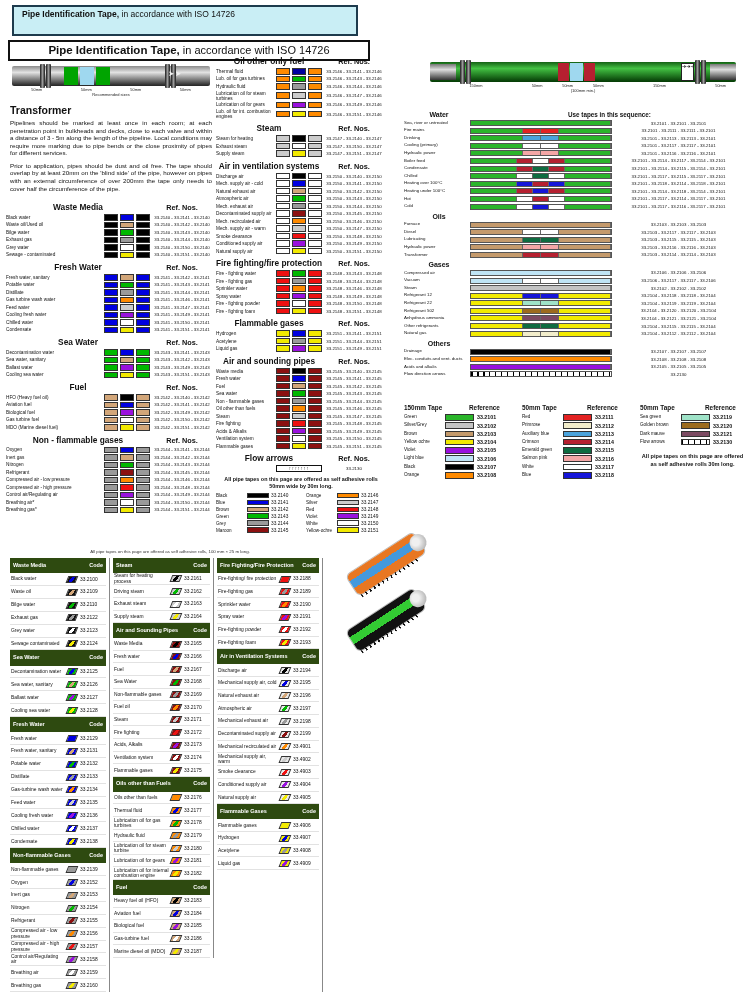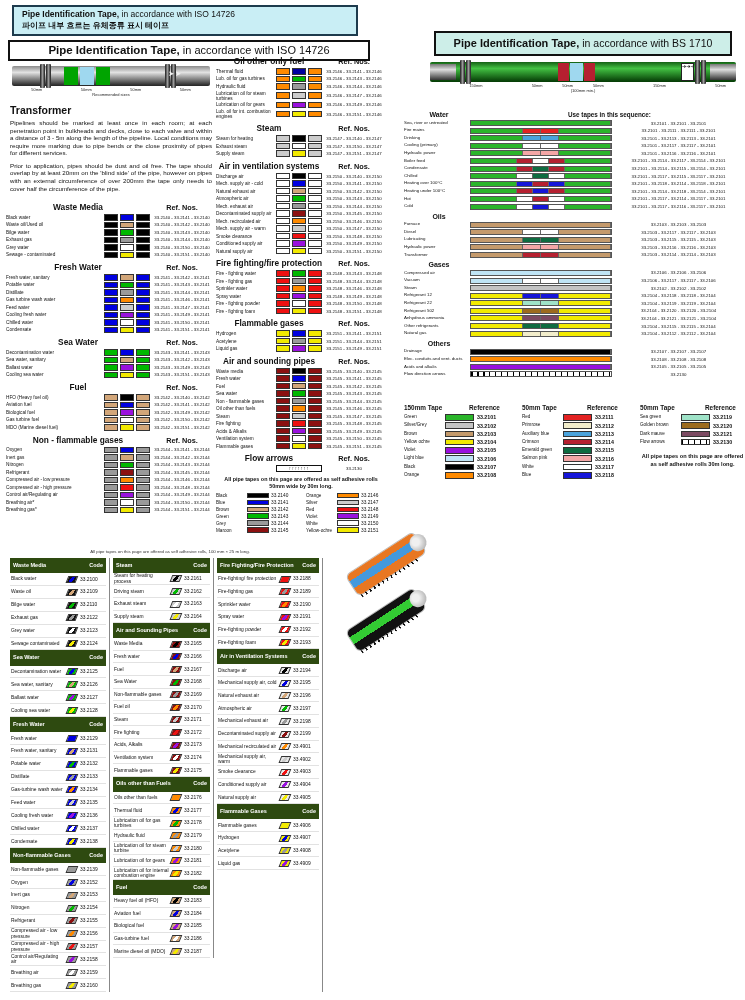--- a/index.html
+++ b/index.html
@@ -95,21 +95,20 @@
   .rollend{position:absolute;right:-7px;top:3px;width:17px;height:17px;border-radius:50%;background:radial-gradient(circle at 40% 40%,#f0f0f0 25%,#9a9a9a)}
   .fringe{position:absolute;left:2px;right:10px;bottom:-3px;height:3px;background:repeating-linear-gradient(90deg,#111 0 1.5px,transparent 1.5px 5px)}
 </style>
 </head>
 <body>
 
 <div id="page">
 
   <div id="banner" class="abs">
     <div class="b1"><b>Pipe Identification Tape,</b><span> in accordance with ISO 14726</span></div>
-    <div class="b2">파이프 내부 흐르는 유체종류 표시 테이프</div>
   </div>
 
   <div id="iso-hdr" class="abs"><b>Pipe Identification Tape,</b><span> in accordance with ISO 14726</span></div>
 
   <div id="iso-pipe" class="abs">
     <div class="pb">
       <span class="band" style="left:52px;background:#00a400"></span>
       <span class="band" style="left:68px;background:#9fd8ef"></span>
       <span class="band" style="left:84px;background:#00a400"></span>
       <span class="fl" style="left:28px"></span>
@@ -899,21 +898,20 @@
           </div>
           <div class="lrow">
             <span class="ln">Yellow-ochre</span>
             <span class="ls" style="background: rgb(242, 234, 0);"></span>
             <span class="lr">33.2151</span>
           </div>
         </div>
       </div>
     </div>
 
-  <div id="bs-hdr" class="abs"><b>Pipe Identification Tape,</b><span> in accordance with BS 1710</span></div>
 
   <div id="bs-pipe" class="abs">
     <div class="pb">
       <span class="cap-ends" style="left:0"></span>
       <span class="cap-ends" style="right:0"></span>
       <span class="band" style="left:128px;width:11px;background:#b52030"></span>
       <span class="band" style="left:140px;width:13px;background:#9fd8ef"></span>
       <span class="band" style="left:154px;width:11px;background:#b52030"></span>
       <span class="fl" style="left:30px"></span>
       <span class="fl" style="left:36px"></span>

